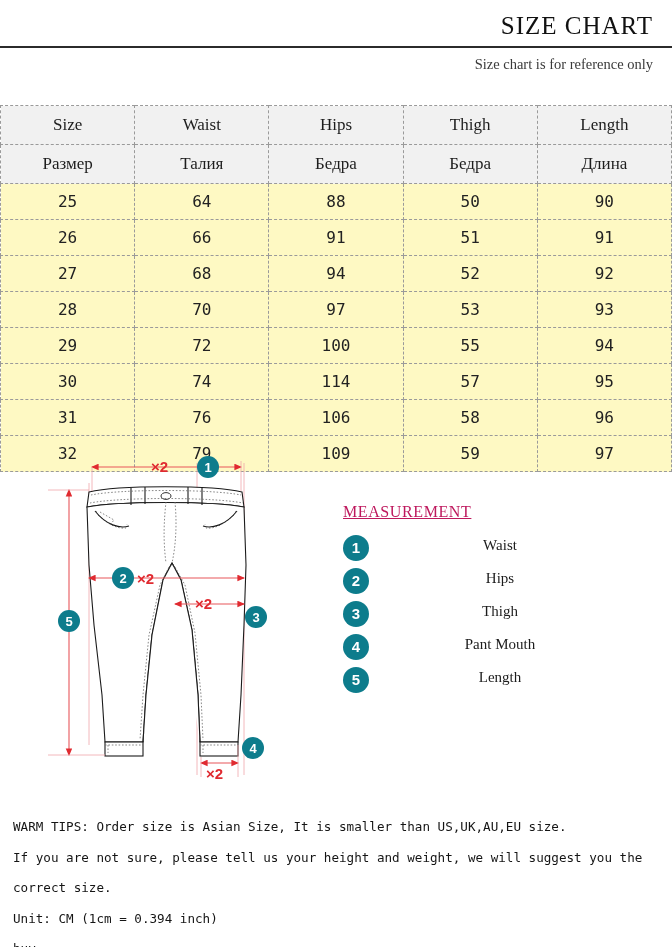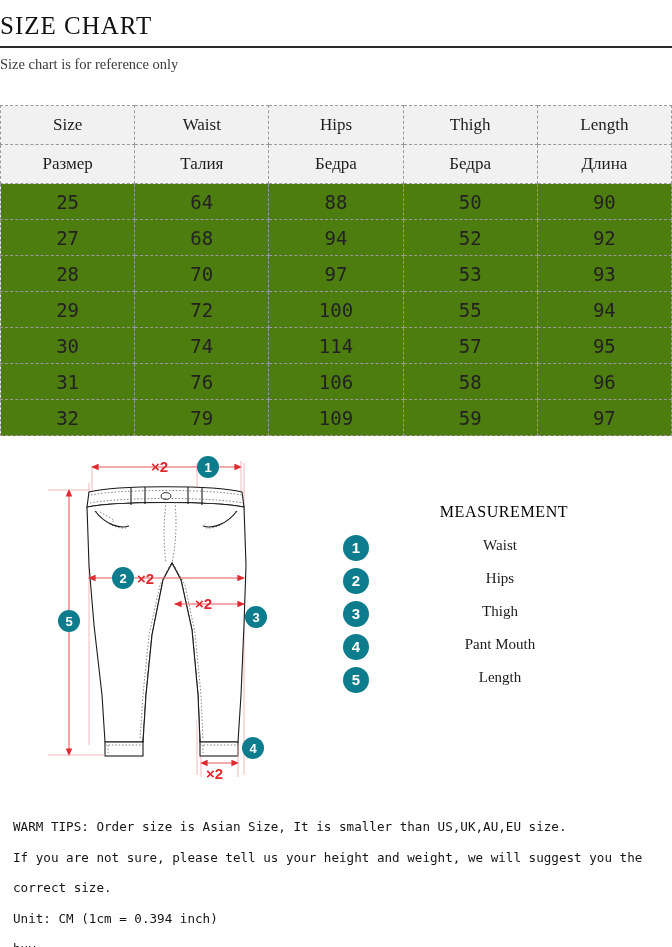--- a/index.html
+++ b/index.html
@@ -14,21 +14,21 @@
     font-family: "Liberation Serif", "DejaVu Serif", serif;
     color: #1a1a1a;
     overflow: hidden;
   }
 
   
   .title-wrap {
     position: absolute;
     top: 0; left: 0;
     width: 653px;
-    text-align: left;
+    text-align: right;
   }
   .main-title {
     font-size: 25px;
     letter-spacing: 1px;
     padding-top: 12px;
     padding-bottom: 6px;
     color: #111;
   }
   .title-rule {
     width: 672px;
@@ -58,23 +58,23 @@
   }
   .size-table tr.head-row td {
     background: #f1f1f1;
     height: 36px;
     font-size: 17px;
     font-family: "Liberation Serif", "DejaVu Serif", serif;
     color: #1d1d1d;
   }
   .size-table tr.data-row td {
     height: 33px;
-    font-size: 19px;
+    font-size: 16px;
     font-family: "DejaVu Sans Mono", "Liberation Mono", monospace;
-    background: #4d7c0f;
+    background: #fef9c3;
     color: #222;
   }
 
   
   .mid {
     position: absolute;
     top: 443px;
     left: 0;
     width: 672px;
     height: 358px;
@@ -89,24 +89,24 @@
   }
 
   
   .legend {
     position: absolute;
     left: 335px;
     top: 60px;
     width: 330px;
   }
   .legend-title {
-    text-align: center;
     font-size: 16px;
+    text-decoration: underline;
     letter-spacing: 0.6px;
-    color: #000000;
+    color: #be185d;
     margin-left: 8px;
   }
   .legend-list {
     margin-top: 14px;
     position: relative;
   }
   .legend-row {
     position: relative;
     height: 33px;
   }
@@ -182,20 +182,27 @@
       <td>Бедра</td>
       <td>Длина</td>
     </tr>
 
     <tr class="data-row">
       <td>25</td>
       <td>64</td>
       <td>88</td>
       <td>50</td>
       <td>90</td>
+    </tr>
+    <tr class="data-row">
+      <td>26</td>
+      <td>66</td>
+      <td>91</td>
+      <td>51</td>
+      <td>91</td>
     </tr>
     <tr class="data-row">
       <td>27</td>
       <td>68</td>
       <td>94</td>
       <td>52</td>
       <td>92</td>
     </tr>
     <tr class="data-row">
       <td>28</td>

